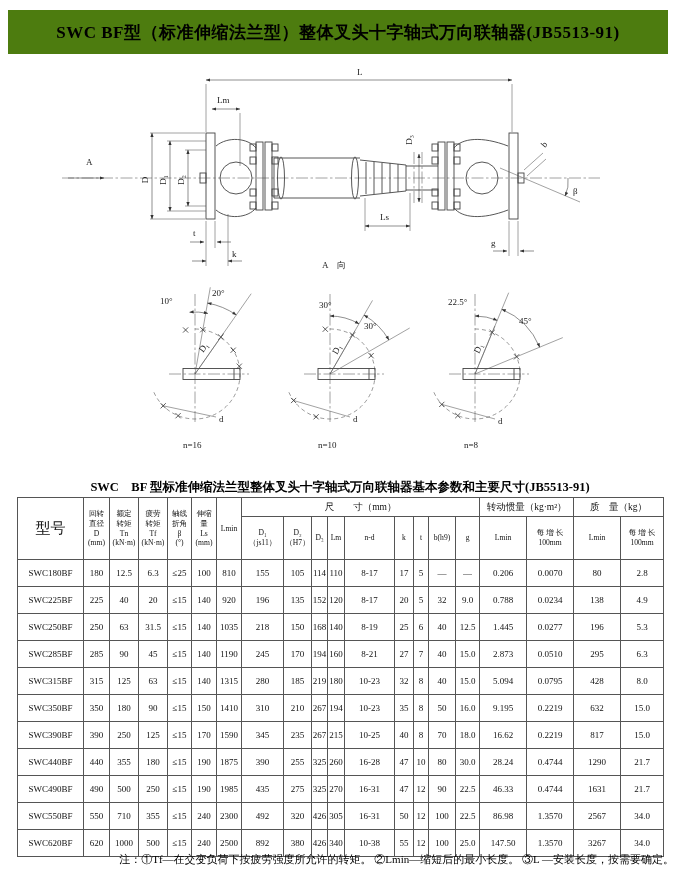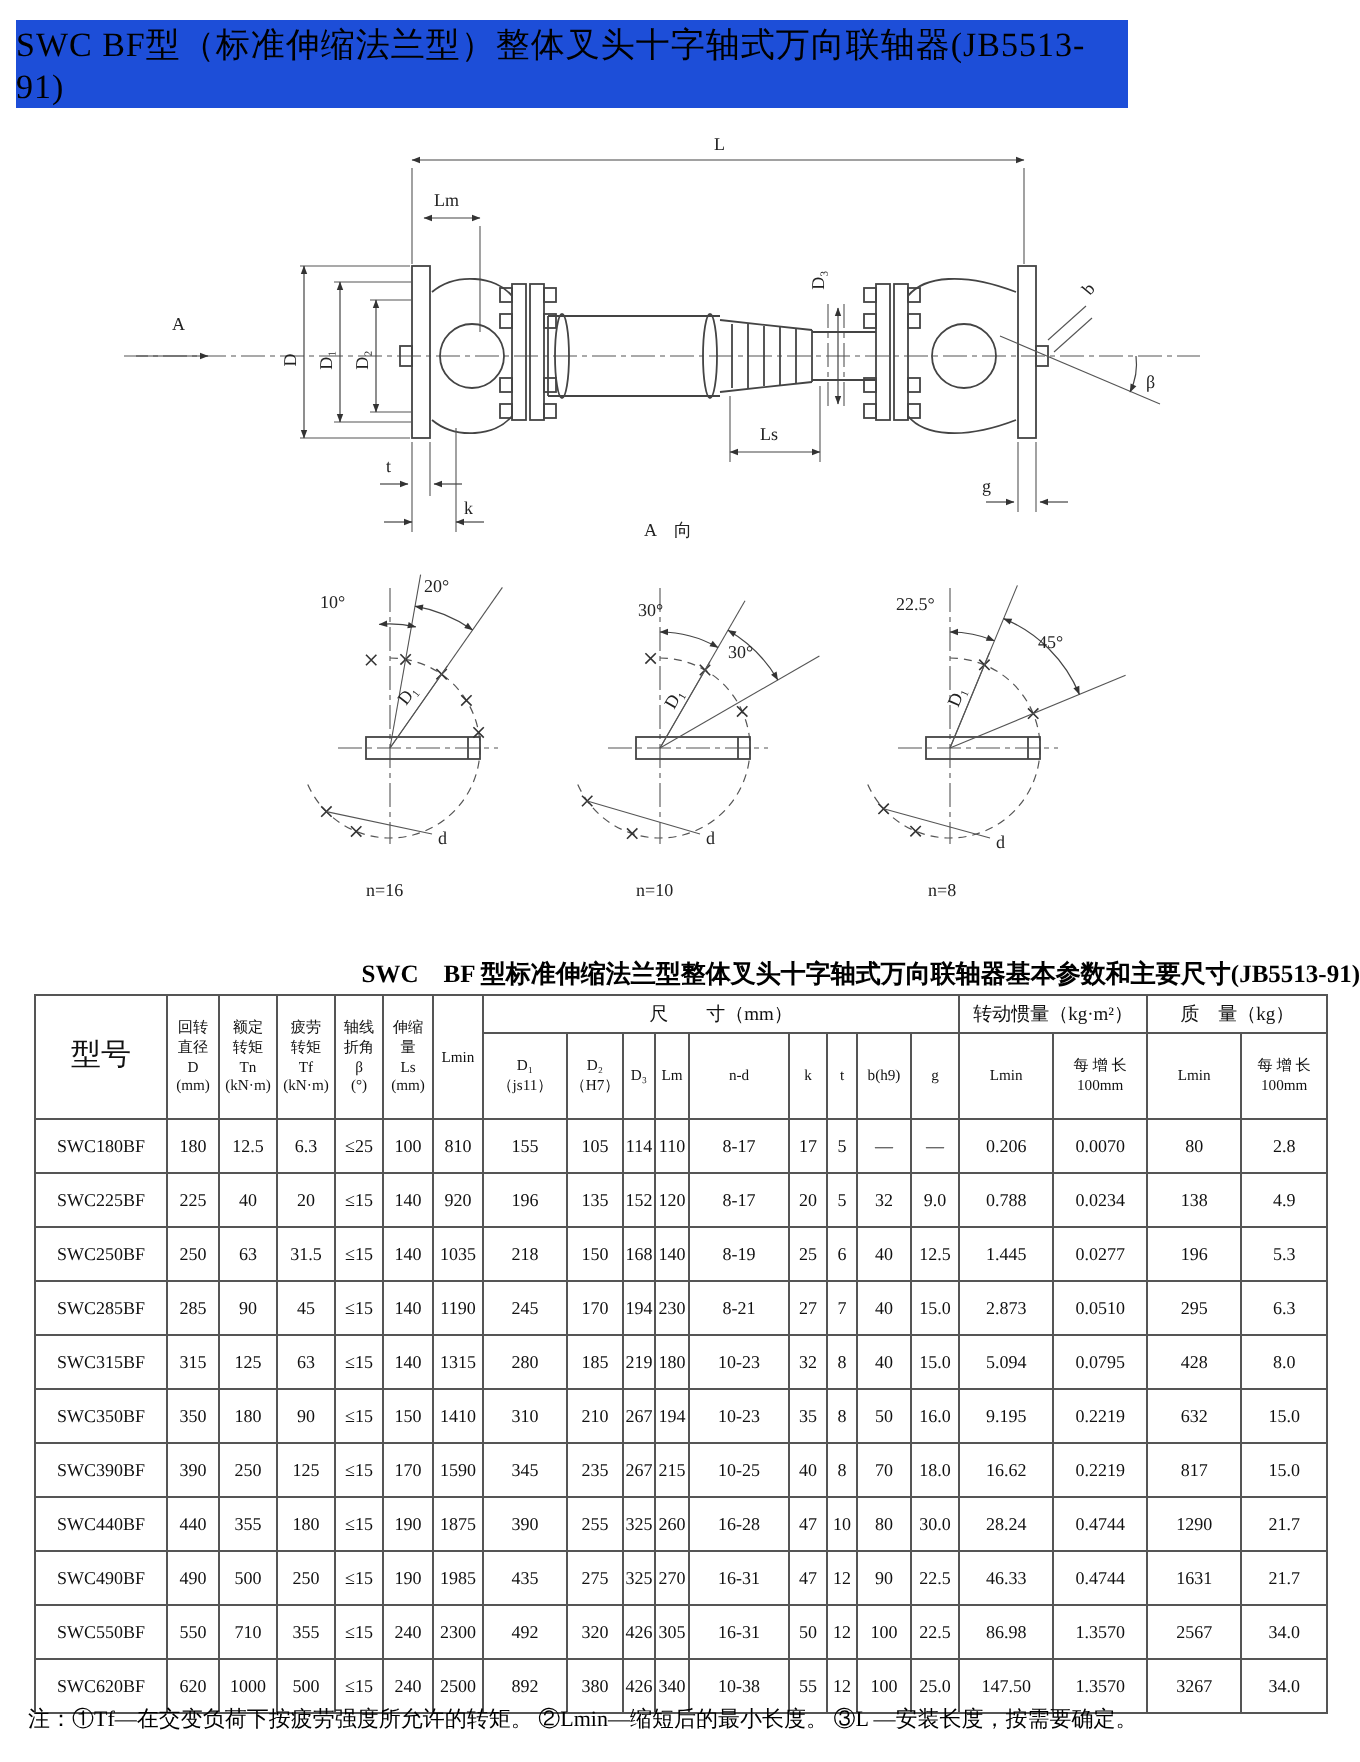--- a/index.html
+++ b/index.html
@@ -1,37 +1,37 @@
 <!DOCTYPE html>
 <html><head>
 <meta charset="utf-8">
 <style>
   html,body{margin:0;padding:0;}
   body{width:680px;height:881px;position:relative;background:#ffffff;
        font-family:"Liberation Serif","DejaVu Serif",serif;color:#111;}
-  .banner{position:absolute;top:10px;left:8px;width:556px;height:44px;background:#1d4ed8;
+  .banner{position:absolute;top:10px;left:8px;width:660px;height:44px;background:#4d7c0f;
           display:flex;align-items:center;justify-content:center;
-          font-weight:normal;font-size:17px;letter-spacing:.5px;color:#000;}
+          font-weight:bold;font-size:17px;letter-spacing:.5px;color:#000;}
   svg.drawing{position:absolute;top:56px;left:0;}
   svg.drawing text{font-family:"Liberation Serif","DejaVu Serif",serif;font-size:9px;fill:#222;}
   svg.drawing .ln{stroke:#444;stroke-width:.9;fill:none;}
   svg.drawing .thin{stroke:#555;stroke-width:.55;fill:none;}
   svg.drawing .dim{stroke:#444;stroke-width:.6;fill:none;}
   svg.drawing .cl{stroke:#555;stroke-width:.55;fill:none;stroke-dasharray:12 2.5 2.5 2.5;}
   svg.drawing .bc{stroke:#555;stroke-width:.6;fill:none;stroke-dasharray:4 3;}
-  .tbl-title{position:absolute;top:479px;left:0;width:680px;text-align:right;
+  .tbl-title{position:absolute;top:479px;left:0;width:680px;text-align:center;
              font-size:12.5px;font-weight:bold;color:#000;}
   table.spec{position:absolute;top:497px;left:17px;width:646px;border-collapse:collapse;
              table-layout:fixed;border:1.5px solid #333;}
   table.spec td{border:1px solid #555;text-align:center;vertical-align:middle;padding:0;
                 overflow:hidden;}
   td.h{font-size:7.6px;line-height:1.3;white-space:pre-line;}
   td.grp{font-size:9.5px;height:18px;}
   td.c{font-size:9px;height:26px;}
-  .footnote{position:absolute;top:852px;left:14px;width:660px;font-size:11px;color:#000;}
+  .footnote{position:absolute;top:852px;left:14px;width:660px;font-size:11px;color:#000;text-align:right;}
 </style>
 </head>
 <body>
 
 <div class="banner">SWC BF型（标准伸缩法兰型）整体叉头十字轴式万向联轴器(JB5513-91)</div>
 
 <svg class="drawing" width="680" height="418" viewBox="0 0 680 418">
   <defs>
     <marker id="ar" viewBox="0 0 10 10" refX="9.5" refY="5" markerWidth="9" markerHeight="7" orient="auto-start-reverse">
         <path d="M0,1.2 L10,5 L0,8.8 z" fill="#333"></path>
@@ -374,21 +374,21 @@
       <td class="c">SWC285BF</td>
       <td class="c">285</td>
       <td class="c">90</td>
       <td class="c">45</td>
       <td class="c">≤15</td>
       <td class="c">140</td>
       <td class="c">1190</td>
       <td class="c">245</td>
       <td class="c">170</td>
       <td class="c">194</td>
-      <td class="c">230</td>
+      <td class="c">160</td>
       <td class="c">8-21</td>
       <td class="c">27</td>
       <td class="c">7</td>
       <td class="c">40</td>
       <td class="c">15.0</td>
       <td class="c">2.873</td>
       <td class="c">0.0510</td>
       <td class="c">295</td>
       <td class="c">6.3</td>
     </tr>

